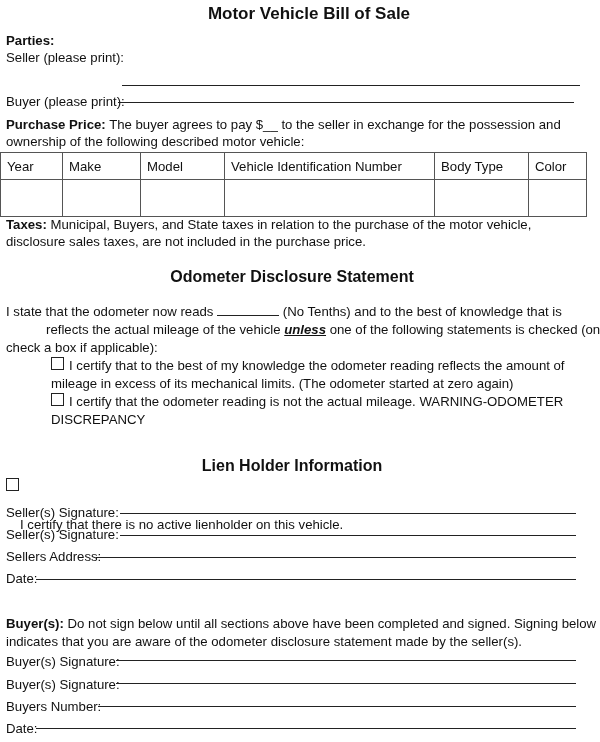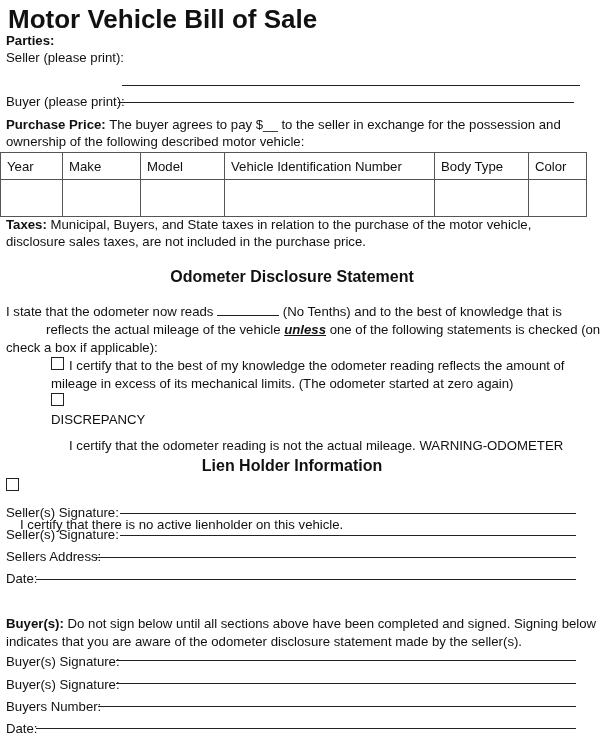--- a/index.html
+++ b/index.html
@@ -2,21 +2,21 @@
 <html><head>
   <meta charset="utf-8">
   <style>
     html, body { margin: 0; padding: 0; background: #ffffff; }
     body {
       width: 600px; height: 742px; overflow: hidden; position: relative;
       font-family: "Liberation Sans", "DejaVu Sans", sans-serif;
       color: #111111; font-size: 13.2px;
     }
     .abs { position: absolute; white-space: nowrap; }
-    .title { left: 8px; width: 584px; text-align: left; top: 4px; font-size: 26px; font-weight: bold; }
+    .title { left: 17px; width: 584px; text-align: center; top: 4px; font-size: 17px; font-weight: bold; }
     .h2 { left: 0; width: 584px; text-align: center; font-size: 16px; font-weight: bold; }
     b { font-weight: bold; }
     .line { position: absolute; height: 0; border-top: 1.2px solid #222; }
     table.veh {
       position: absolute; left: 0; top: 152px; width: 586px; height: 64px;
       border-collapse: collapse; table-layout: fixed;
     }
     table.veh td, table.veh th {
       border: 1px solid #555; font-weight: normal; text-align: left;
       padding: 0 0 0 6px; font-size: 13.2px;
@@ -77,21 +77,21 @@
 
   <div class="abs h2" style="top:268px;">Odometer Disclosure Statement</div>
   <div class="abs" style="left:6px;top:304px;"><span>I state that the odometer now reads </span><span class="uline-blank"></span><span> (No Tenths) and to the best of knowledge that is</span></div>
   <div class="abs" style="left:6px;top:322px;margin-left:40px;"><span>reflects the actual mileage of the vehicle </span><u class="unless">unless</u><span> one of the following statements is checked (only</span></div>
   <div class="abs" style="left:6px;top:340px;text-align:center;">check a box if applicable):</div>
 
   <div class="cb" style="left:51px;top:357px;"></div>
   <div class="abs" style="left:69px;top:358px;">I certify that to the best of my knowledge the odometer reading reflects the amount of</div>
   <div class="abs" style="left:51px;top:376px;">mileage in excess of its mechanical limits. (The odometer started at zero again)</div>
   <div class="cb" style="left:51px;top:393px;"></div>
-  <div class="abs" style="left:69px;top:394px;margin-top:44px;">I certify that the odometer reading is not the actual mileage. WARNING-ODOMETER</div>
+  <div class="abs" style="left:69px;top:394px;">I certify that the odometer reading is not the actual mileage. WARNING-ODOMETER</div>
   <div class="abs" style="left:51px;top:412px;">DISCREPANCY</div>
 
   <div class="abs h2" style="top:457px;">Lien Holder Information</div>
   <div class="cb" style="left:6px;top:478px;"></div>
   <div class="abs" style="left:20px;top:481px;margin-top:36px;">I certify that there is no active lienholder on this vehicle.</div>
 
   <div class="abs" style="left:6px;top:505px;">Seller(s) Signature:</div>
   <div class="line" style="left:120px;width:456px;top:513px;"></div>
   <div class="abs" style="left:6px;top:527px;">Seller(s) Signature:</div>
   <div class="line" style="left:120px;width:456px;top:535px;"></div>

